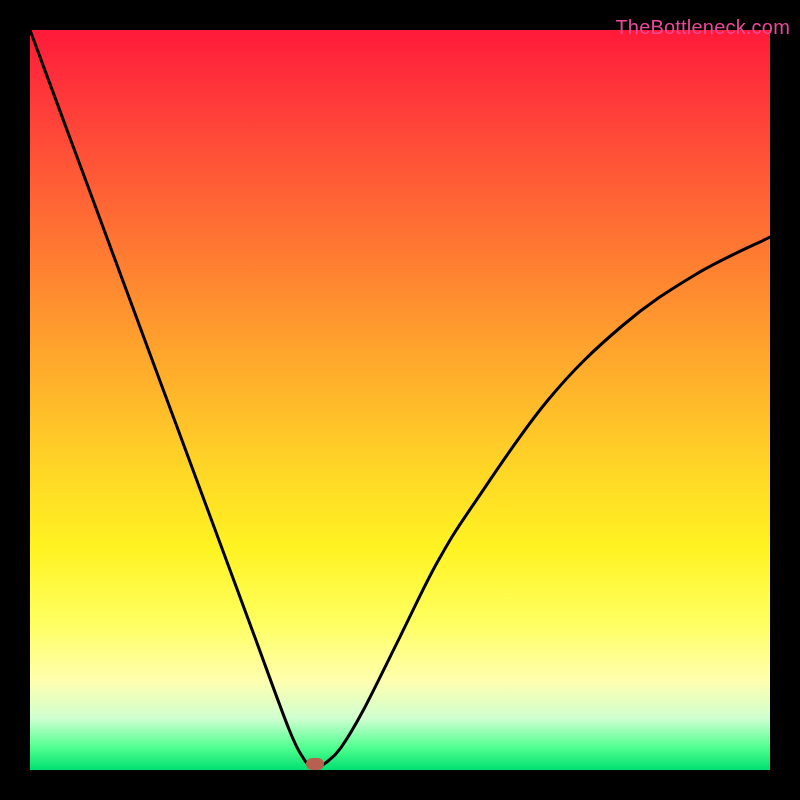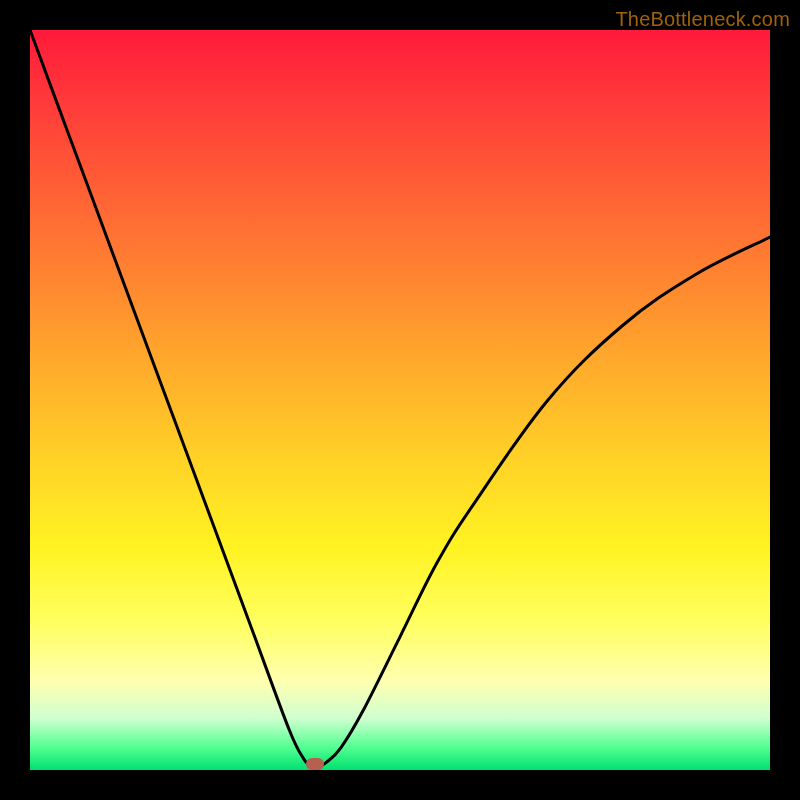--- a/index.html
+++ b/index.html
@@ -24,23 +24,23 @@
       #ffff60 80%,
       #ffffb0 88%,
       #d0ffd0 93%,
       #50ff90 97%,
       #00e070 100%
     );
   }
 
   .watermark {
     position: absolute;
-    top: 8px;
+    top: 16px;
     right: 10px;
-    color: #a16207;
+    color: #ec4899;
     font-size: 20px;
     font-weight: 500;
     letter-spacing: 0.2px;
   }
 
   svg.curve {
     position: absolute;
     left: 0; top: 0;
     width: 740px;
     height: 740px;

